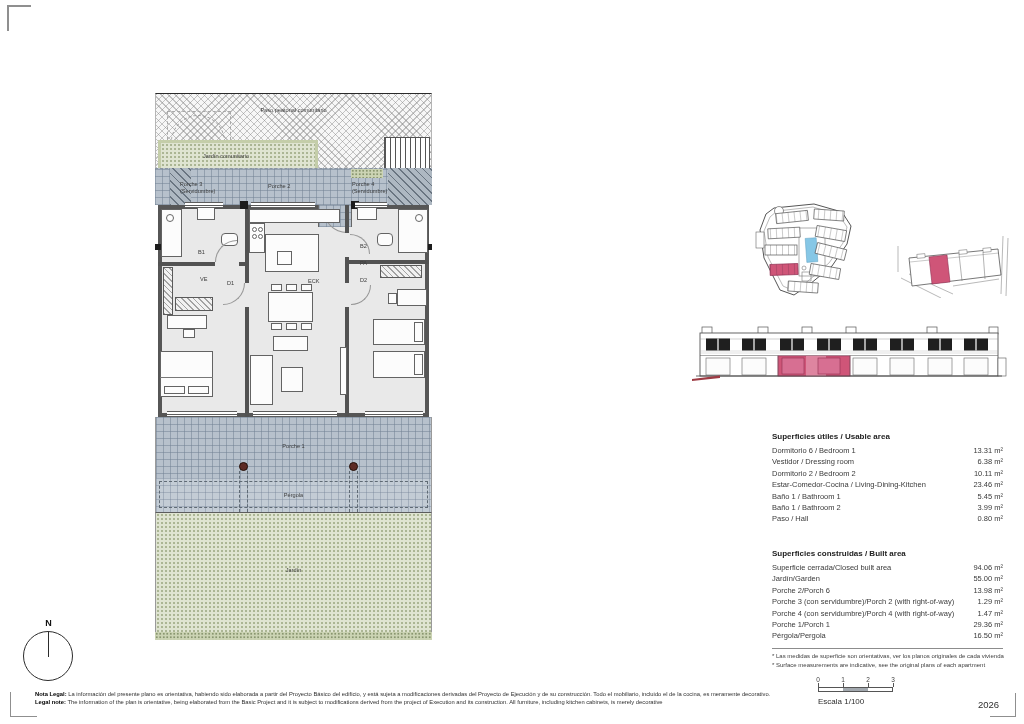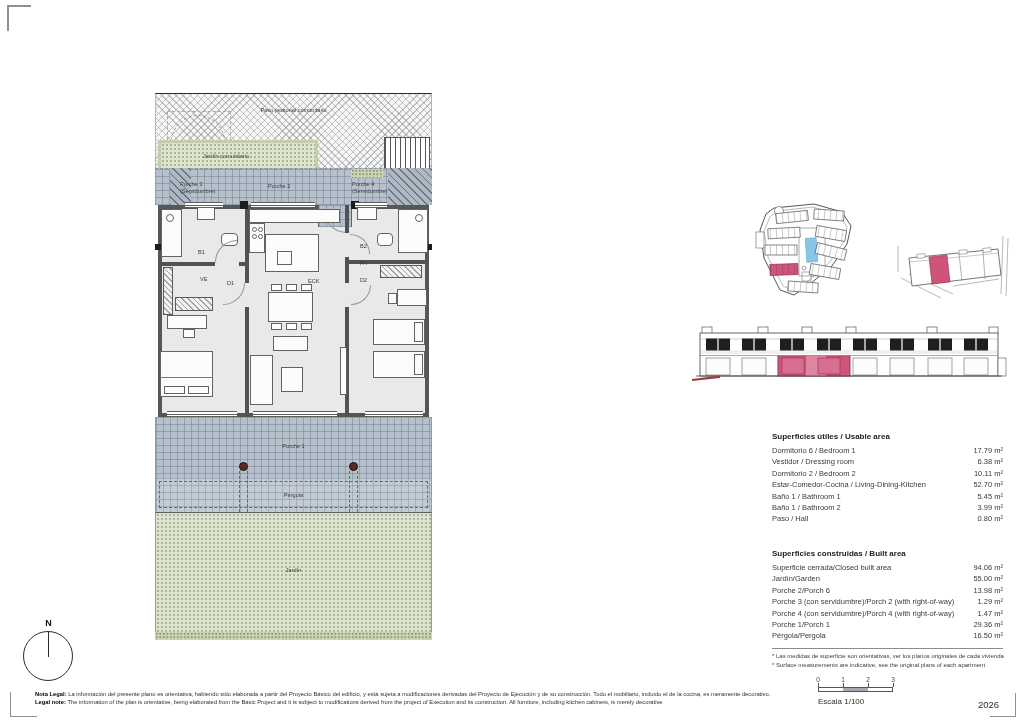--- a/index.html
+++ b/index.html
@@ -314,33 +314,33 @@
     <path d="M6,54 H312" stroke="#444" stroke-width="0.8"></path>
     <polygon points="2,57 30,53.5 30,56 2,59" fill="#9e3b44"></polygon>
   </svg>
 
 
   <div class="abs tbl" style="left:772px;top:432px;">
     <div class="tbl-title">Superficies útiles / Usable area</div>
     <div id="usable-rows">
         <div class="trow">
           <span class="tlabel">Dormitorio 6 / Bedroom 1</span>
-          <span class="tval">17.79 m²</span>
+          <span class="tval">13.31 m²</span>
         </div>
         <div class="trow">
           <span class="tlabel">Vestidor / Dressing room</span>
           <span class="tval">6.38 m²</span>
         </div>
         <div class="trow">
           <span class="tlabel">Dormitorio 2 / Bedroom 2</span>
           <span class="tval">10.11 m²</span>
         </div>
         <div class="trow">
           <span class="tlabel">Estar-Comedor-Cocina / Living-Dining-Kitchen</span>
-          <span class="tval">52.70 m²</span>
+          <span class="tval">23.46 m²</span>
         </div>
         <div class="trow">
           <span class="tlabel">Baño 1 / Bathroom 1</span>
           <span class="tval">5.45 m²</span>
         </div>
         <div class="trow">
           <span class="tlabel">Baño 1 / Bathroom 2</span>
           <span class="tval">3.99 m²</span>
         </div>
         <div class="trow">

